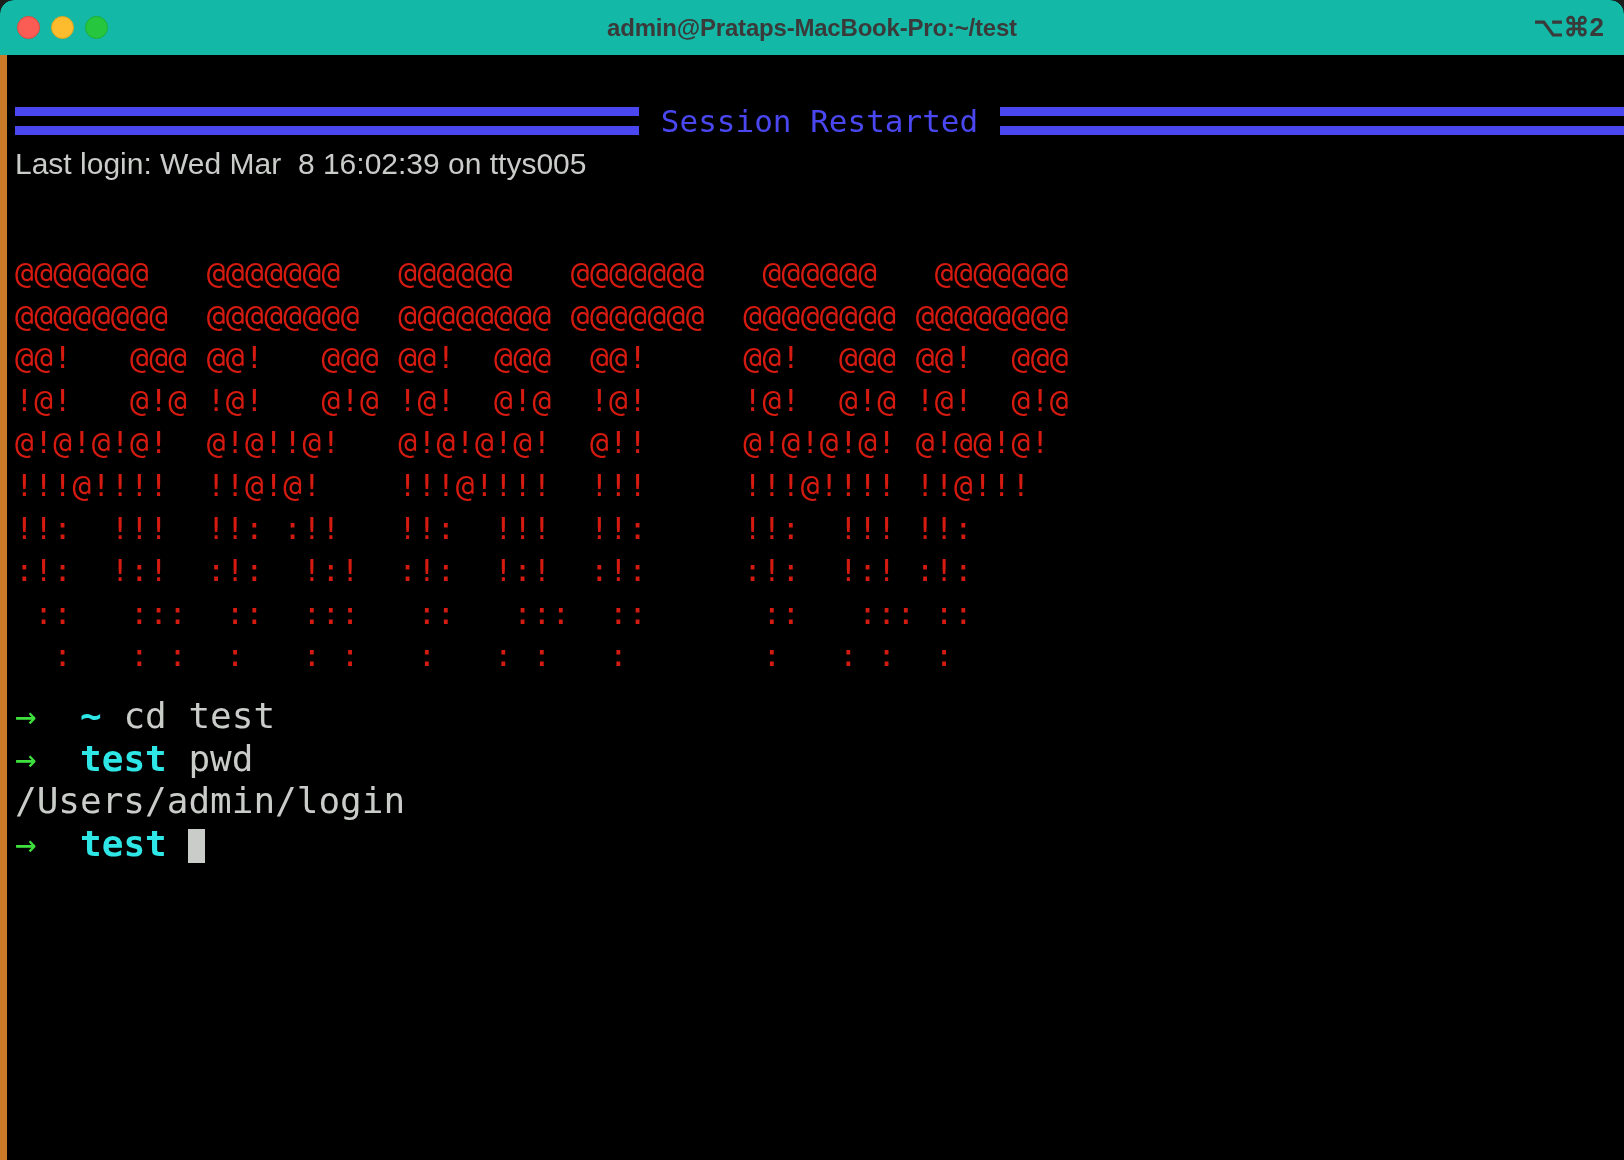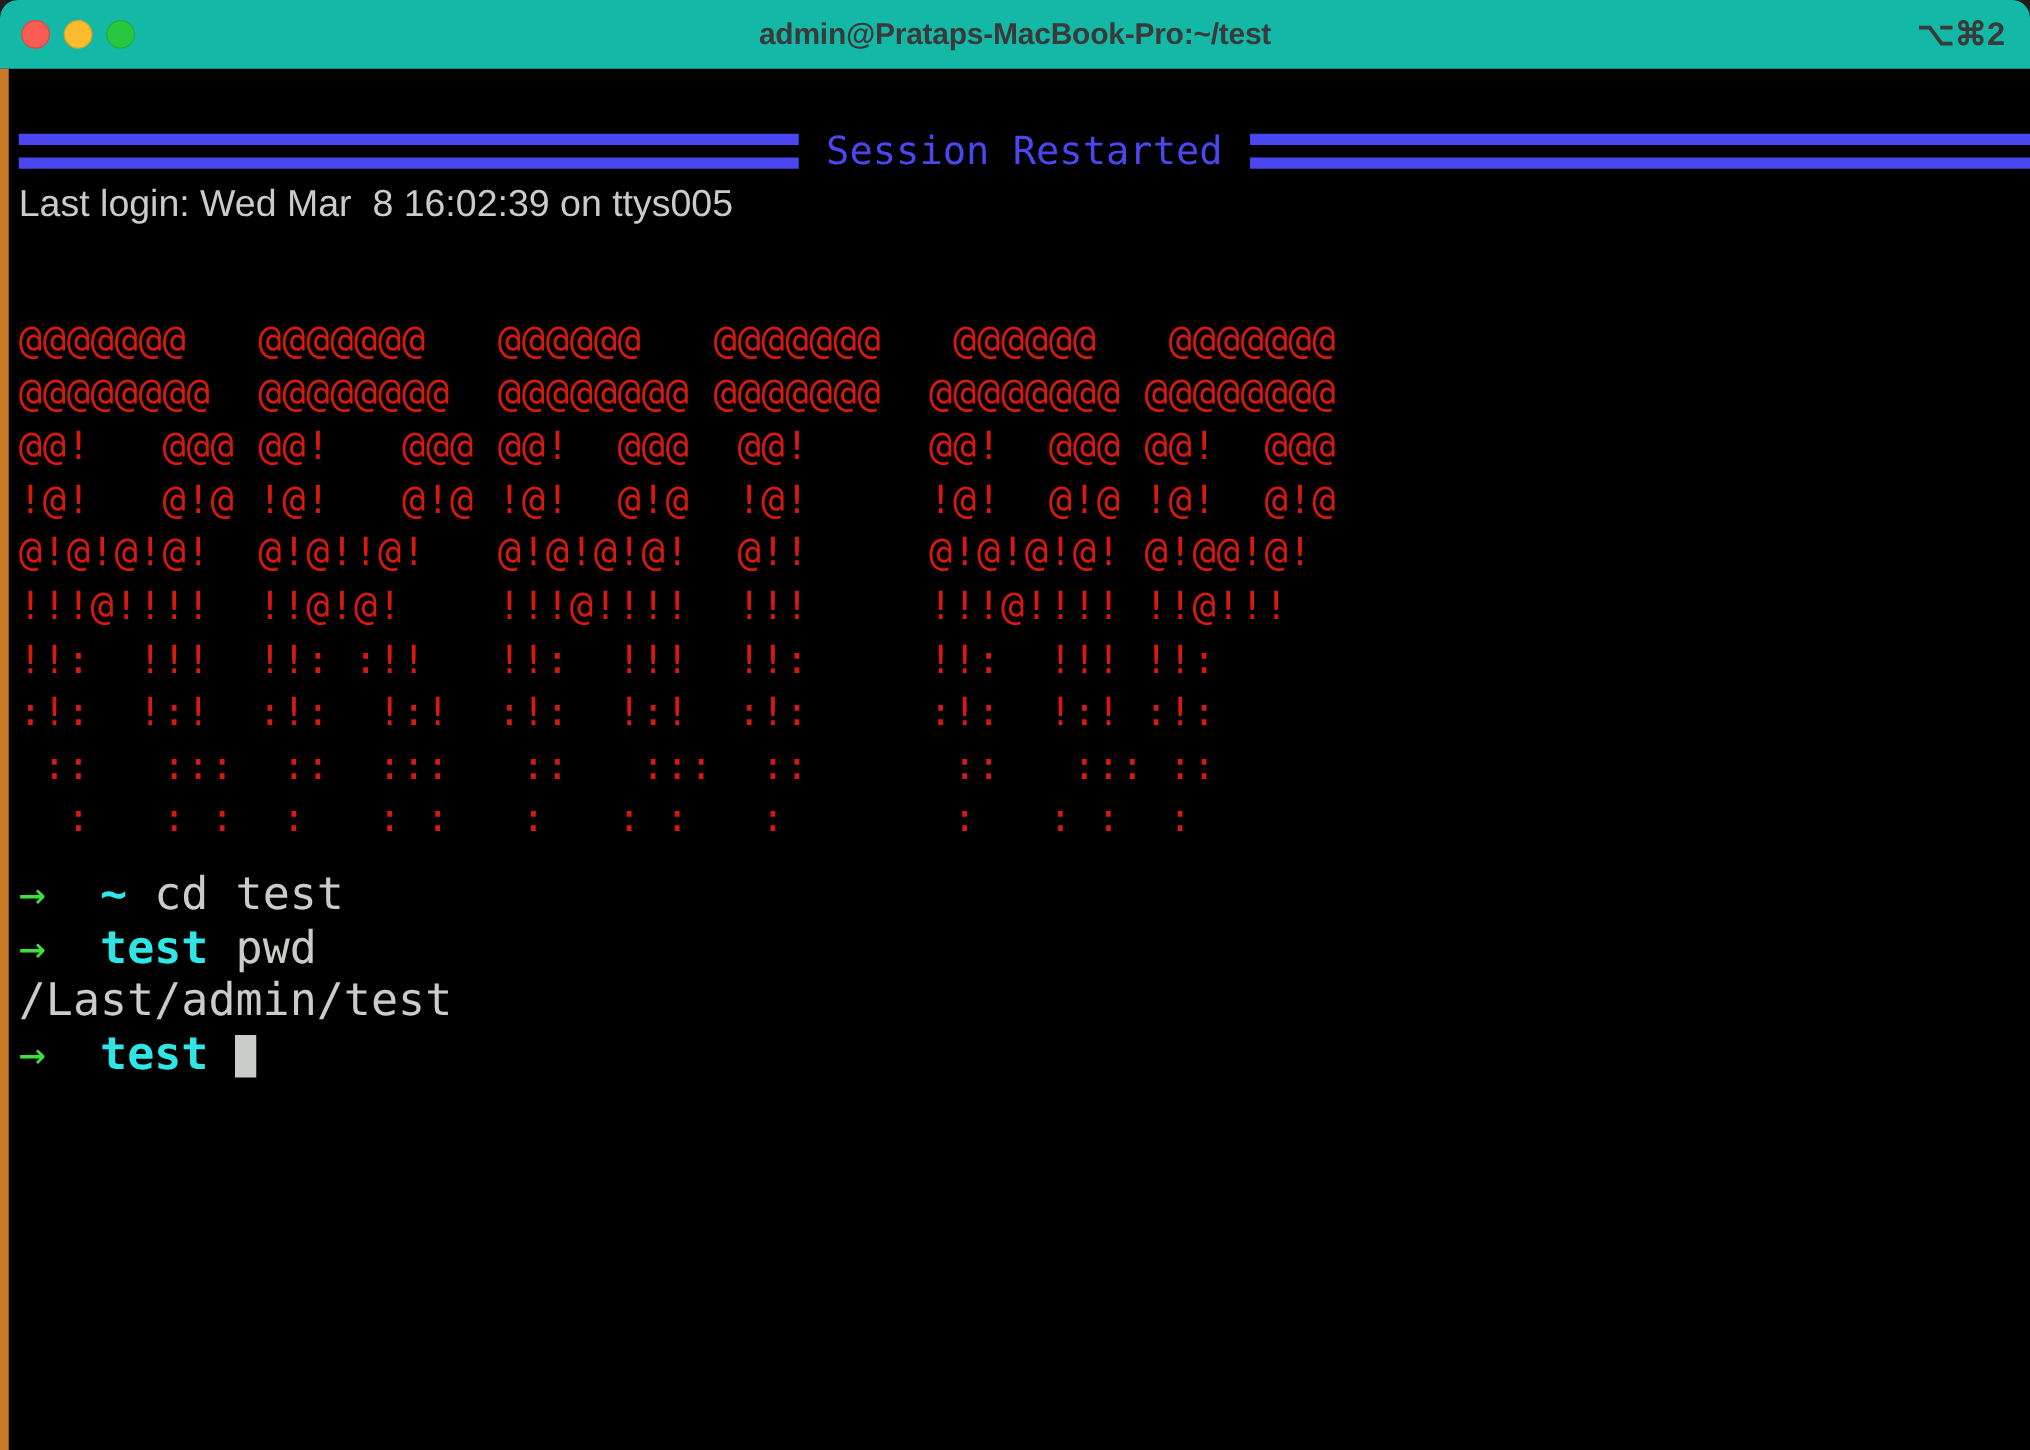--- a/index.html
+++ b/index.html
@@ -219,20 +219,20 @@
 @!@!@!@!  @!@!!@!   @!@!@!@!  @!!     @!@!@!@! @!@@!@!
 !!!@!!!!  !!@!@!    !!!@!!!!  !!!     !!!@!!!! !!@!!!
 !!:  !!!  !!: :!!   !!:  !!!  !!:     !!:  !!! !!:
 :!:  !:!  :!:  !:!  :!:  !:!  :!:     :!:  !:! :!:
  ::   :::  ::  :::   ::   :::  ::      ::   ::: ::
   :   : :  :   : :   :   : :   :       :   : :  :</pre>
 
       <div class="prompts">
           <div class="prow"><span class="arrow" style="color: rgb(62, 224, 62);">→</span>  <span class="cwd" style="color: rgb(46, 230, 230);">~</span> <span class="cmd">cd test</span></div>
           <div class="prow"><span class="arrow" style="color: rgb(62, 224, 62);">→</span>  <span class="cwd" style="color: rgb(46, 230, 230);">test</span> <span class="cmd">pwd</span></div>
-          <div class="prow"><span class="out">/Last/admin/test</span></div>
+          <div class="prow"><span class="out">/Users/admin/login</span></div>
           <div class="prow"><span class="arrow" style="color: rgb(62, 224, 62);">→</span>  <span class="cwd" style="color: rgb(46, 230, 230);">test</span> <span class="cmd"></span><span class="cursor"></span></div>
         </div>
 
     </div>
   </div>
 
 </div>
 
 </body></html>

